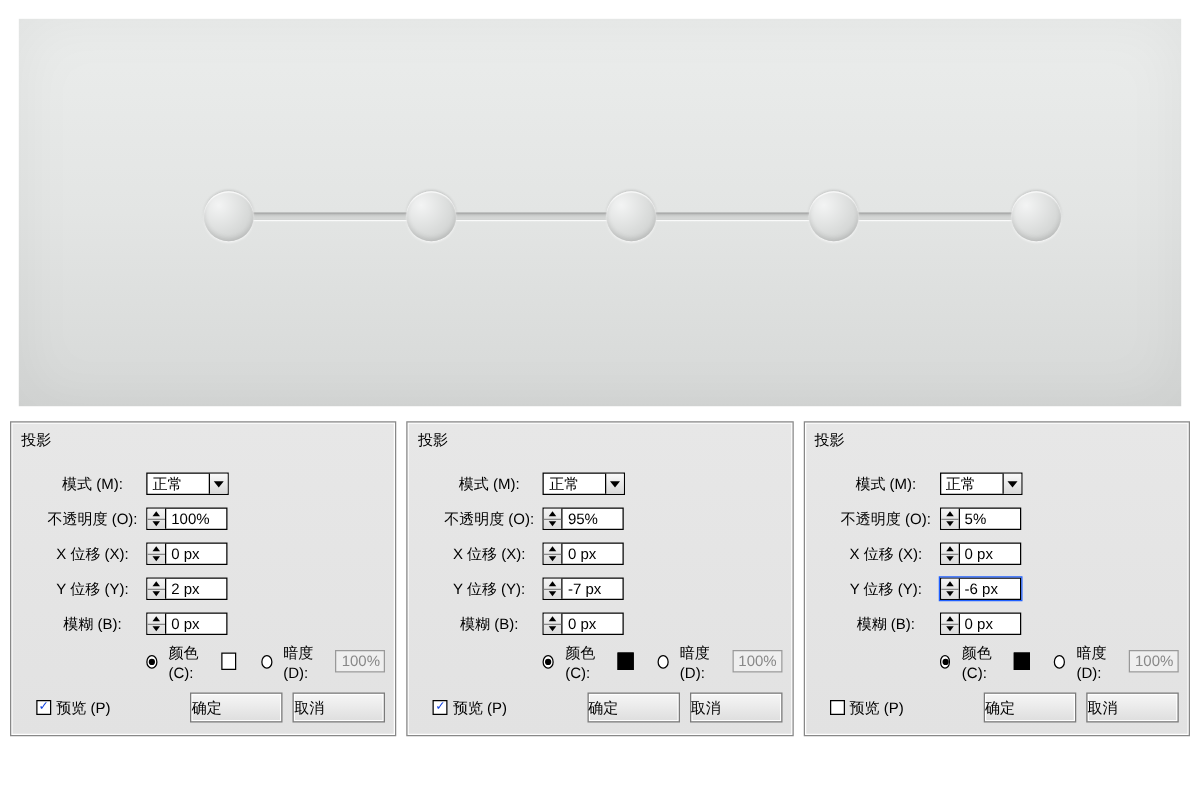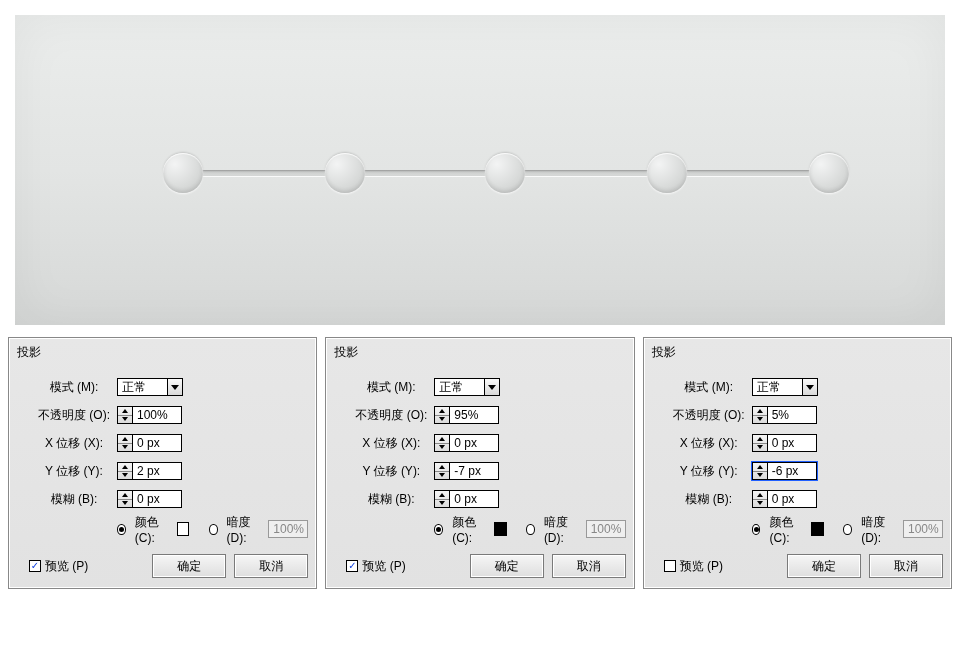--- a/index.html
+++ b/index.html
@@ -224,21 +224,21 @@
     line-height:10px;
   }
   .btns { margin-left: auto; display:flex; gap:8px; }
   .button {
     min-width: 72px;
     height: 22px;
     border: 1px solid #7a7a7a;
     background: linear-gradient(#f6f6f6,#dedede);
     display: inline-flex;
     align-items: center;
-    justify-content: center;
+    justify-content: flex-start;
     box-shadow: 0 0 0 1px #fff inset;
   }
 </style>
 </head>
 <body>
 
 <div class="preview-wrap">
   <div class="preview">
     <div class="track-line"></div>
     <div class="dot d1"></div>

